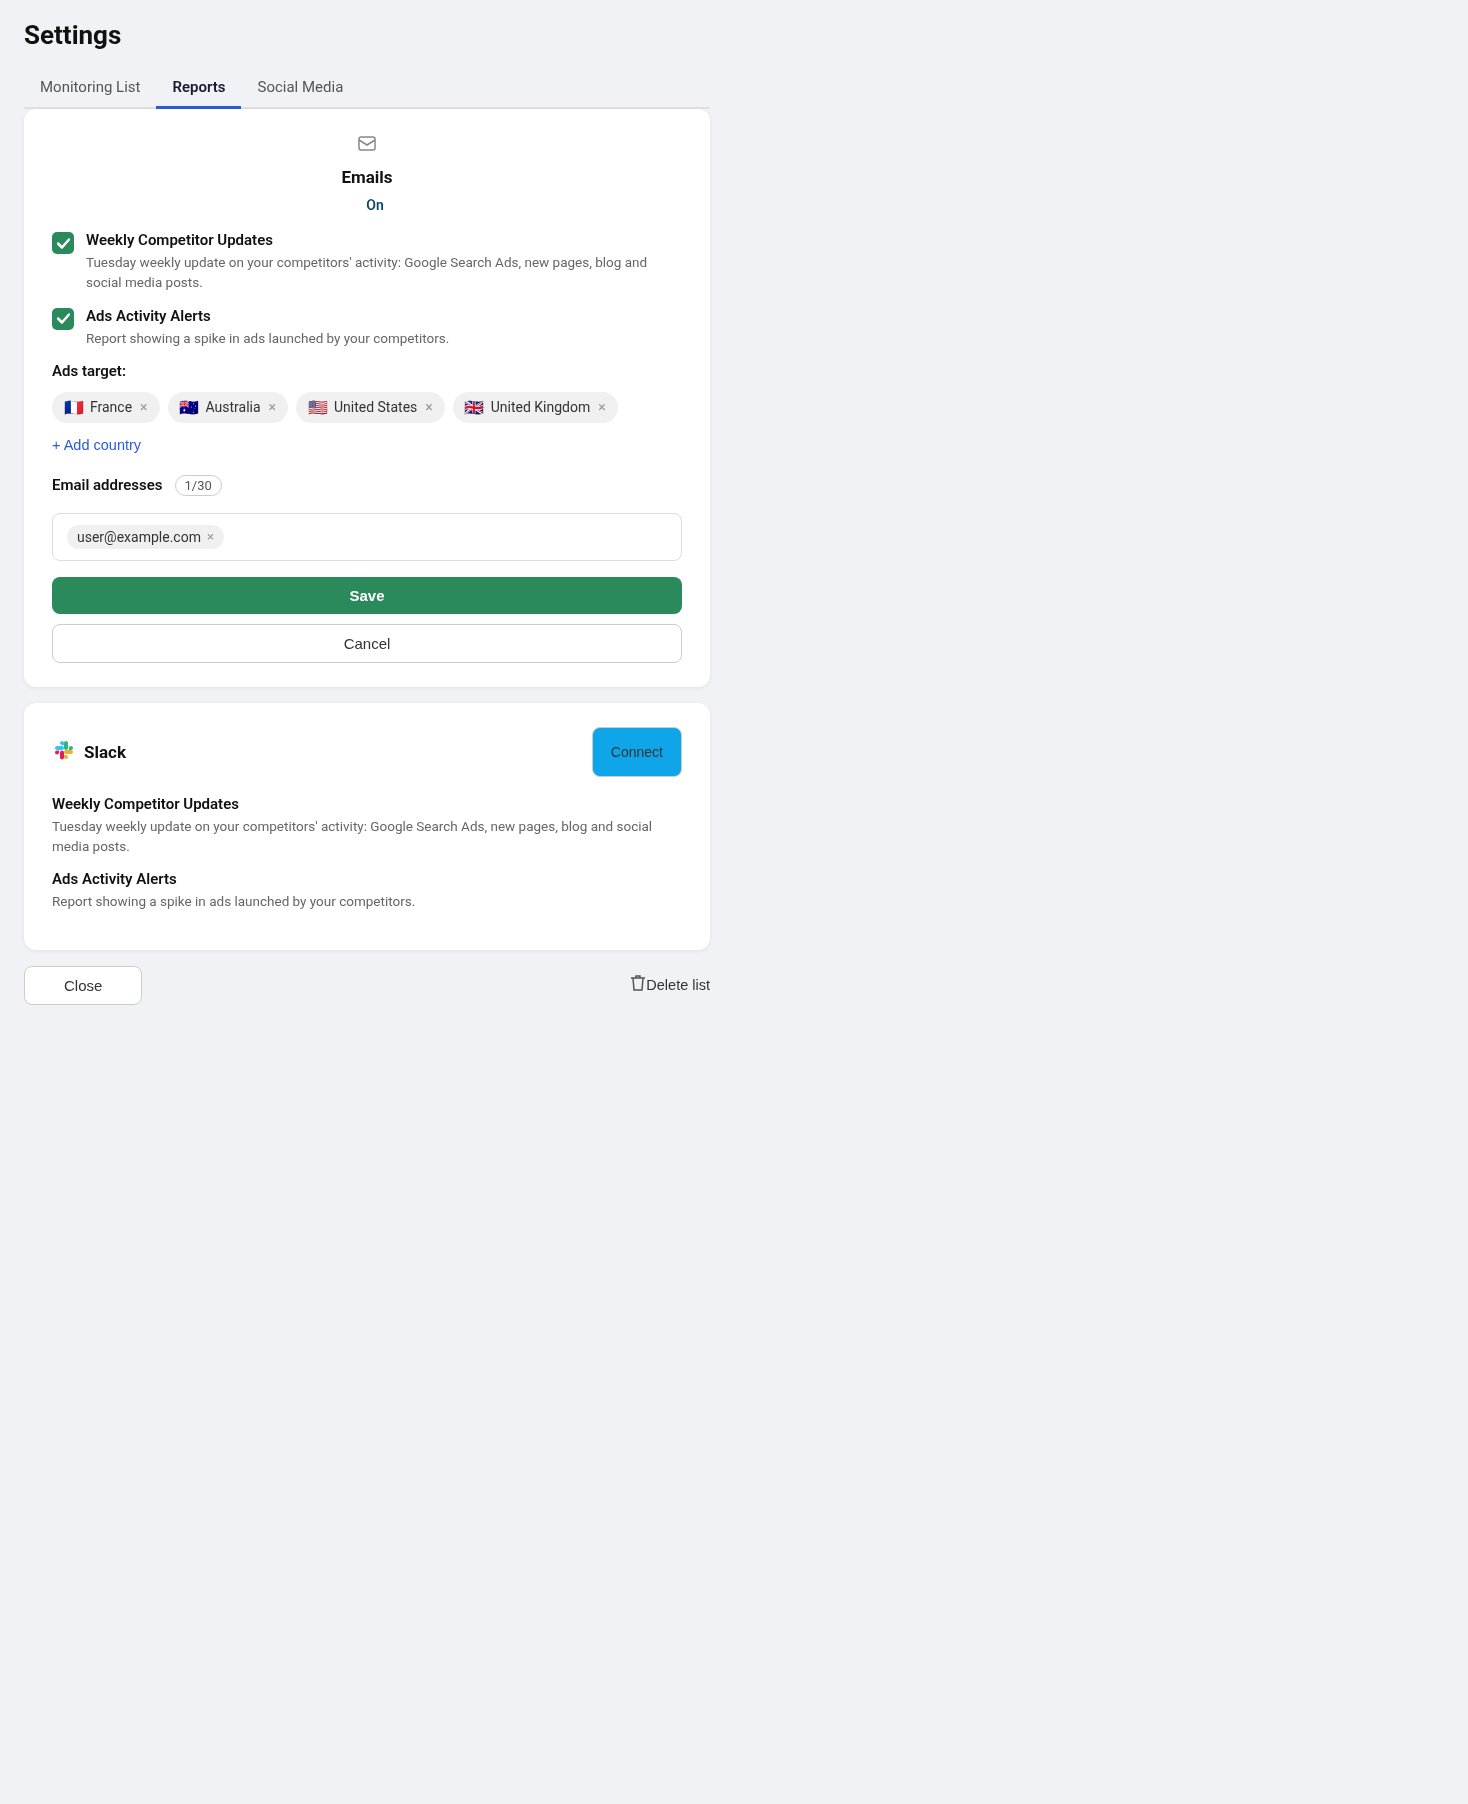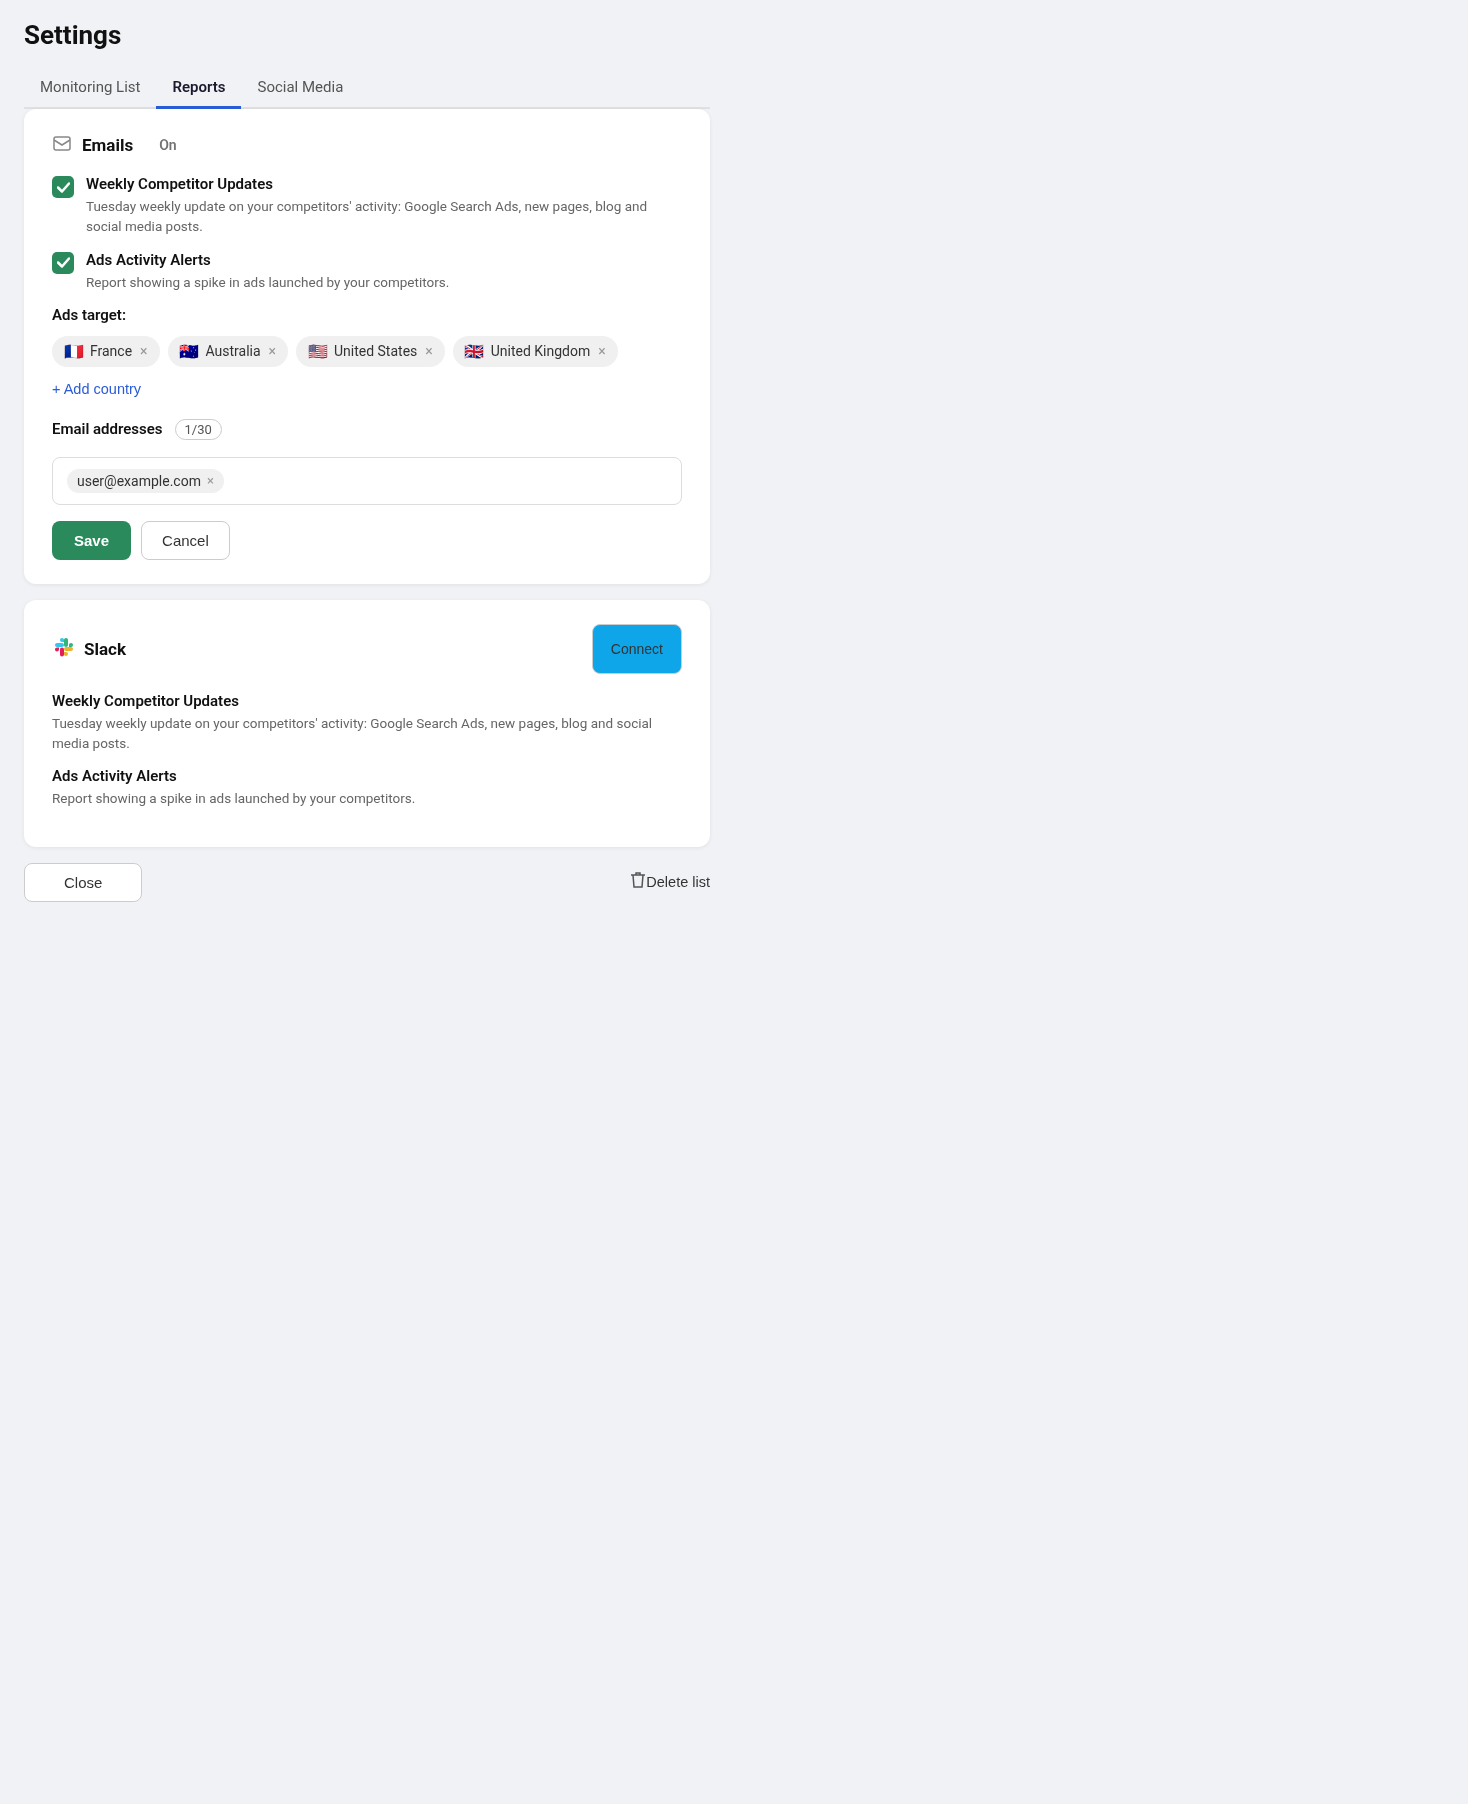--- a/index.html
+++ b/index.html
@@ -48,37 +48,38 @@
       padding: 24px 28px;
       margin-bottom: 16px;
       box-shadow: 0 1px 4px rgba(0,0,0,0.07);
     }
 
     .section-header {
       display: flex;
       align-items: center;
       gap: 10px;
       margin-bottom: 18px;
+      flex-direction: column;
     }
 
     .section-icon {
       color: #888;
       font-size: 18px;
     }
 
     .section-title {
       font-size: 17px;
       font-weight: 700;
       color: #111;
     }
 
     .section-status {
       font-size: 14px;
       font-weight: 600;
-      color: #737373;
+      color: #0c4a6e;
       margin-left: 16px;
     }
 
     .checkbox-row {
       display: flex;
       align-items: flex-start;
       gap: 12px;
       margin-bottom: 14px;
     }
 
@@ -233,20 +234,21 @@
 
     .consent-text {
       font-size: 14px;
       color: #333;
       line-height: 1.5;
     }
 
     .action-buttons {
       display: flex;
       gap: 10px;
+      flex-direction: column;
     }
 
     .btn-save {
       background: #2a8a5c;
       color: #fff;
       border: none;
       border-radius: 8px;
       padding: 10px 22px;
       font-size: 15px;
       font-weight: 600;

